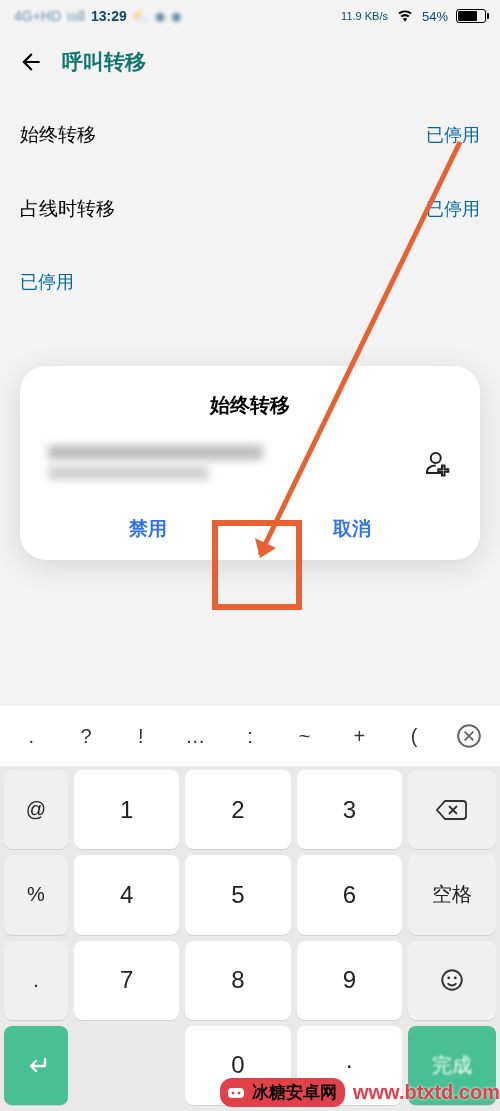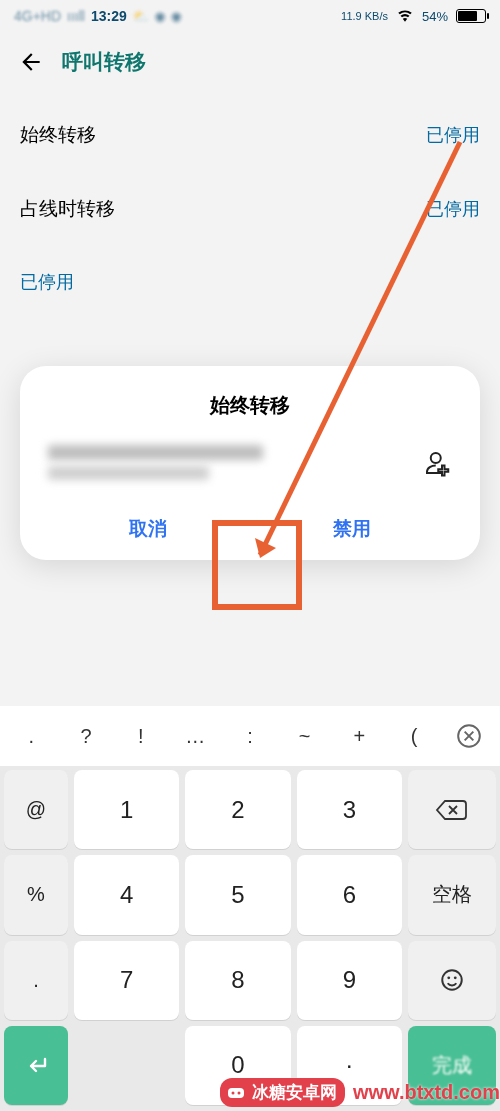--- a/index.html
+++ b/index.html
@@ -138,21 +138,21 @@
     .watermark {
       position:absolute; right: 0; bottom: 4px;
       display:flex; align-items:center; gap:8px;
       z-index: 30;
     }
     .wm-badge {
       background:#e2404b; color:#fff; border-radius:12px;
       padding:3px 8px; font-size:16px; display:flex; align-items:center; gap:4px;
     }
     .wm-url { color:#e2404b; font-size:20px; font-weight:600; text-shadow:0 0 3px #fff; }
-    .wm-text { color:#ffffff; font-size:17px; font-weight:600; }
+    .wm-text { color:#000000; font-size:17px; font-weight:600; }
   </style>
 </head>
 <body>
 
 <div class="status-bar">
   <div class="status-left">
     <span class="sbgroup">4G+HD</span>
     <span class="sbgroup">ıııll</span>
     <span style="font-weight:600">13:29</span>
     <span class="sbgroup">⛅ ◉ ◉</span>
@@ -201,22 +201,22 @@
       <div class="line1"></div>
       <div class="line2"></div>
     </div>
     <span class="dialog-contact-btn">
       <svg width="30" height="30" viewBox="0 0 24 24">
           <path d="M11 12a4 4 0 10 0-8 4 4 0 000 8zm0 2c-3.3 0-7 1.7-7 5v1h12M18 14v3h3v2h-3v3h-2v-3h-3v-2h3v-3z" stroke="#222" stroke-width="1.6" fill="none"></path>
         </svg>
     </span>
   </div>
   <div class="dialog-actions">
+    <span>禁用</span>
     <span>取消</span>
-    <span>禁用</span>
   </div>
 </div>
 
 <svg class="annotation-line" style="left:0;top:0;" width="500" height="700">
   <line x1="460" y1="142" x2="260" y2="555" stroke="#e86132" stroke-width="5"></line>
   <polygon points="260,558 255,538 276,548" fill="#e86132"></polygon>
 </svg>
 <div class="annotation-box"></div>
 
 <div class="keyboard-area">

